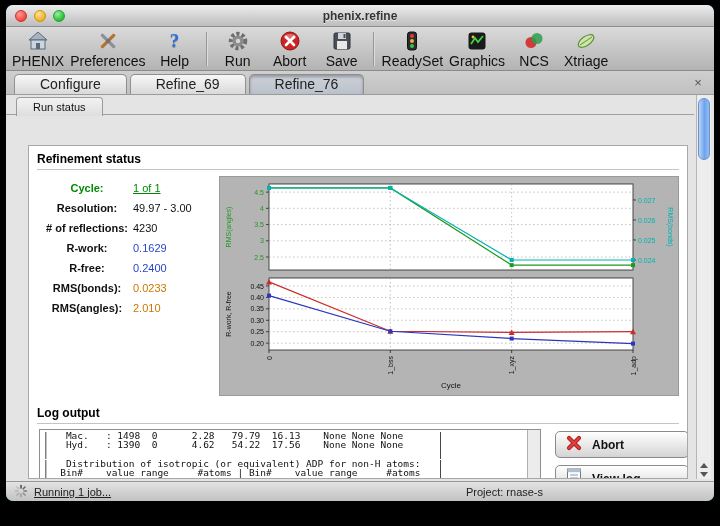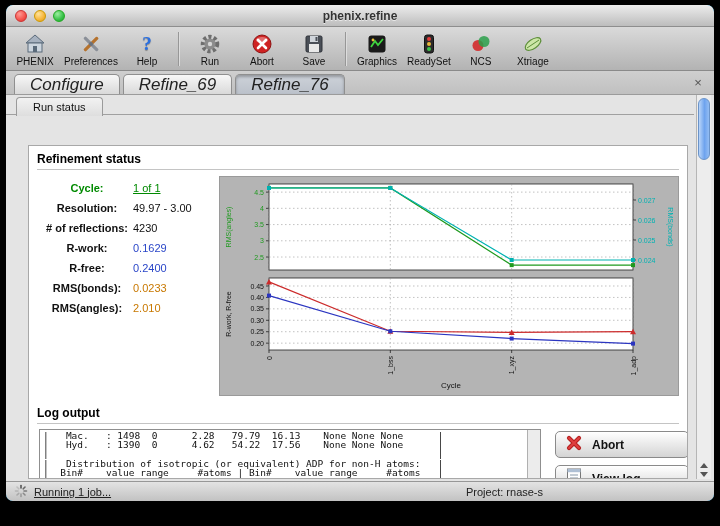--- a/index.html
+++ b/index.html
@@ -16,29 +16,29 @@
   .tl{width:12px;height:12px;border-radius:50%;display:inline-block;}
   .tl.red{background:radial-gradient(circle at 35% 30%,#ff9a93,#f5544d 60%,#d8352f);border:1px solid #c33;}
   .tl.yellow{background:radial-gradient(circle at 35% 30%,#ffe39a,#f6b53a 60%,#d99a1e);border:1px solid #c90;}
   .tl.green{background:radial-gradient(circle at 35% 30%,#9bee9f,#38c149 60%,#1f9c33);border:1px solid #2a2;}
   
   .toolbar{height:44px;flex:none;background:linear-gradient(#dadada,#b3b3b3);border-bottom:1px solid #8a8a8a;
            display:flex;align-items:center;padding:0 6px;gap:6px;}
   .tb-item{display:flex;flex-direction:column;align-items:center;justify-content:center;min-width:46px;
            height:42px;cursor:default;}
   .tb-icon{height:24px;display:flex;align-items:flex-end;justify-content:center;}
-  .tb-label{font-size:10px;color:#111;margin-top:1px;}
+  .tb-label{font-size:14px;color:#111;margin-top:1px;}
   .tb-sep{width:1px;height:34px;background:#979797;box-shadow:1px 0 0 #ddd;margin:0 2px;}
   .help-glyph{font-family:"Liberation Serif",serif;font-size:19px;font-weight:bold;color:#2a6fe0;
               text-shadow:0 1px 1px rgba(0,0,0,.35);line-height:22px;}
   
   .tabbar{height:24px;flex:none;display:flex;align-items:flex-end;padding:0 8px;background:linear-gradient(#cfcfcf,#c0c0c0);
           border-bottom:1px solid #9b9b9b;}
-  .tab{height:20px;line-height:19px;padding:0 15px;border:1px solid #8f8f8f;border-bottom:none;
-       border-radius:5px 5px 0 0;background:linear-gradient(#f7f7f7,#d9d9d9);font-size:17px;color:#222;margin-right:3px;font-style:italic;}
+  .tab{height:20px;line-height:19px;padding:0 25px;border:1px solid #8f8f8f;border-bottom:none;
+       border-radius:5px 5px 0 0;background:linear-gradient(#f7f7f7,#d9d9d9);font-size:14px;color:#222;margin-right:3px;}
   .tab.active{background:linear-gradient(#cdd2d9,#bbc1ca);box-shadow:inset 0 2px 3px rgba(0,0,0,.28);}
   .tab-close{margin-left:auto;align-self:center;width:16px;text-align:center;font-size:13px;color:#555;line-height:16px;}
   
   .content{flex:1;position:relative;background:#e4e4e4;}
   .subtabbar{position:absolute;left:0;top:0;right:20px;height:20px;border-bottom:1px solid #a0a0a0;padding-left:10px;}
   .subtab{display:inline-block;margin-top:2px;height:19px;line-height:18px;padding:0 16px;border:1px solid #9a9a9a;
           border-bottom:none;border-radius:4px 4px 0 0;background:linear-gradient(#f2f2f2,#dedede);font-size:11px;color:#111;}
   .panel{position:absolute;left:22px;top:20px;right:26px;bottom:2px;background:#fff;border:1px solid #a8a8a8;overflow:hidden;margin-top:30px;}
   .section-head{font-size:12px;font-weight:bold;color:#000;margin:2px 8px 0;padding:4px 0 3px;border-bottom:1px solid #c4c4c4;}
   .refine-row{display:flex;padding:6px 6px 4px 12px;gap:8px;text-align:center;}
@@ -145,37 +145,37 @@
               <rect x="12.5" y="4" width="2" height="4" fill="#4a4f57"></rect>
           <rect x="6" y="11" width="10" height="8" fill="#e8e8e8"></rect>
             </svg>
         </span>
         <span class="tb-label">Save</span>
       </div>
       <div class="tb-sep"></div>
       <div class="tb-item">
         <span class="tb-icon">
           <svg width="22" height="22">
-              <rect x="2.5" y="2.5" width="17" height="17" rx="3" fill="#1a1a1a"></rect>
-          <path d="M5 14 L9 8 L12 12 L17 6" stroke="#3fd43f" stroke-width="1.8" fill="none"></path>
-          <circle cx="7" cy="7" r="1.4" fill="#e8c33a"></circle>
-            </svg>
-        </span>
-        <span class="tb-label">Graphics</span>
-      </div>
-      <div class="tb-item">
-        <span class="tb-icon">
-          <svg width="22" height="22">
               <rect x="6.5" y="2" width="9" height="18" rx="2.5" fill="#2b2b2b" stroke="#111"></rect>
           <circle cx="11" cy="6" r="2" fill="#e33b3b"></circle>
               <circle cx="11" cy="11" r="2" fill="#e8b73a"></circle>
           <circle cx="11" cy="16" r="2" fill="#3bc34b"></circle>
             </svg>
         </span>
         <span class="tb-label">ReadySet</span>
+      </div>
+      <div class="tb-item">
+        <span class="tb-icon">
+          <svg width="22" height="22">
+              <rect x="2.5" y="2.5" width="17" height="17" rx="3" fill="#1a1a1a"></rect>
+          <path d="M5 14 L9 8 L12 12 L17 6" stroke="#3fd43f" stroke-width="1.8" fill="none"></path>
+          <circle cx="7" cy="7" r="1.4" fill="#e8c33a"></circle>
+            </svg>
+        </span>
+        <span class="tb-label">Graphics</span>
       </div>
       <div class="tb-item">
         <span class="tb-icon">
           <svg width="22" height="22">
               <circle cx="8" cy="12.5" r="5.5" fill="#d23b3b"></circle>
           <circle cx="14" cy="8.5" r="5.5" fill="#2ba04b" opacity="0.85"></circle>
             </svg>
         </span>
         <span class="tb-label">NCS</span>
       </div>

